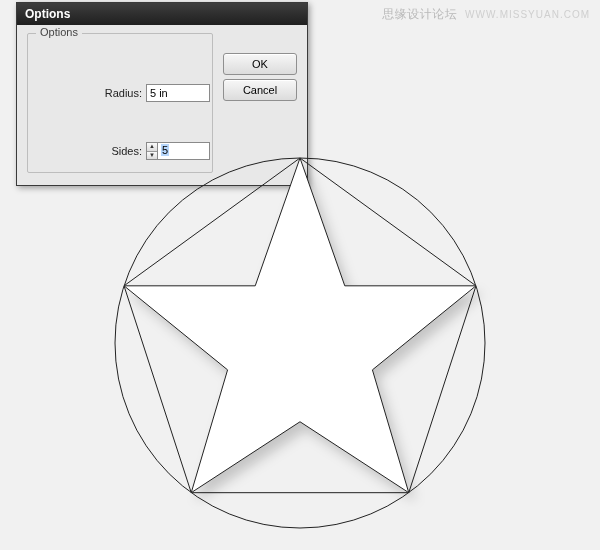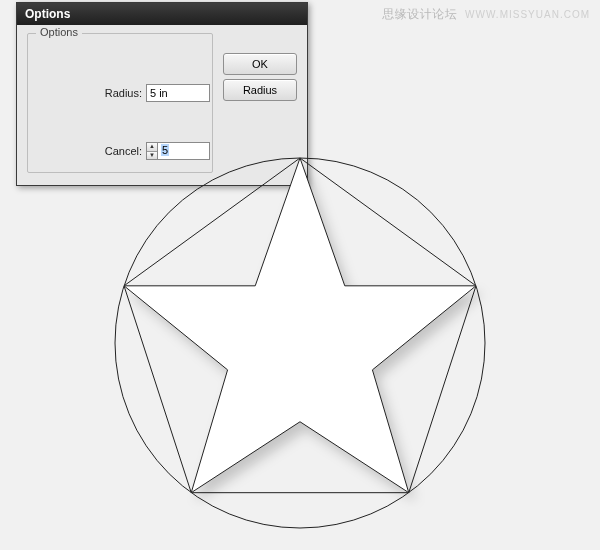--- a/index.html
+++ b/index.html
@@ -157,33 +157,33 @@
 <div class="dialog">
   <div class="titlebar">Options</div>
   <div class="dialog-body">
     <div class="options-group">
       <span class="options-legend">Options</span>
       <div class="row">
         <label>Radius:</label>
         <input type="text" class="text-input" value="5 in" style="">
       </div>
       <div class="row">
-        <label>Cancel:</label>
+        <label>Sides:</label>
         <div class="stepper">
           <div class="stepper-buttons">
             <div class="step-btn">▲</div>
             <div class="step-btn">▼</div>
           </div>
           <div class="sides-input"><span class="sel">5</span></div>
         </div>
       </div>
     </div>
     <div class="button-col">
       <button class="dlg-btn">OK</button>
-      <button class="dlg-btn">Radius</button>
+      <button class="dlg-btn">Cancel</button>
     </div>
   </div>
 </div>
 
 <div class="canvas-area">
   <div class="shape-wrap">
     <svg width="390" height="390" viewBox="0 0 390 390">
       <defs>
         <filter id="shadow" x="-20%" y="-20%" width="140%" height="140%">
           <feDropShadow dx="6" dy="8" stdDeviation="6" flood-color="#000" flood-opacity="0.18"></feDropShadow>

